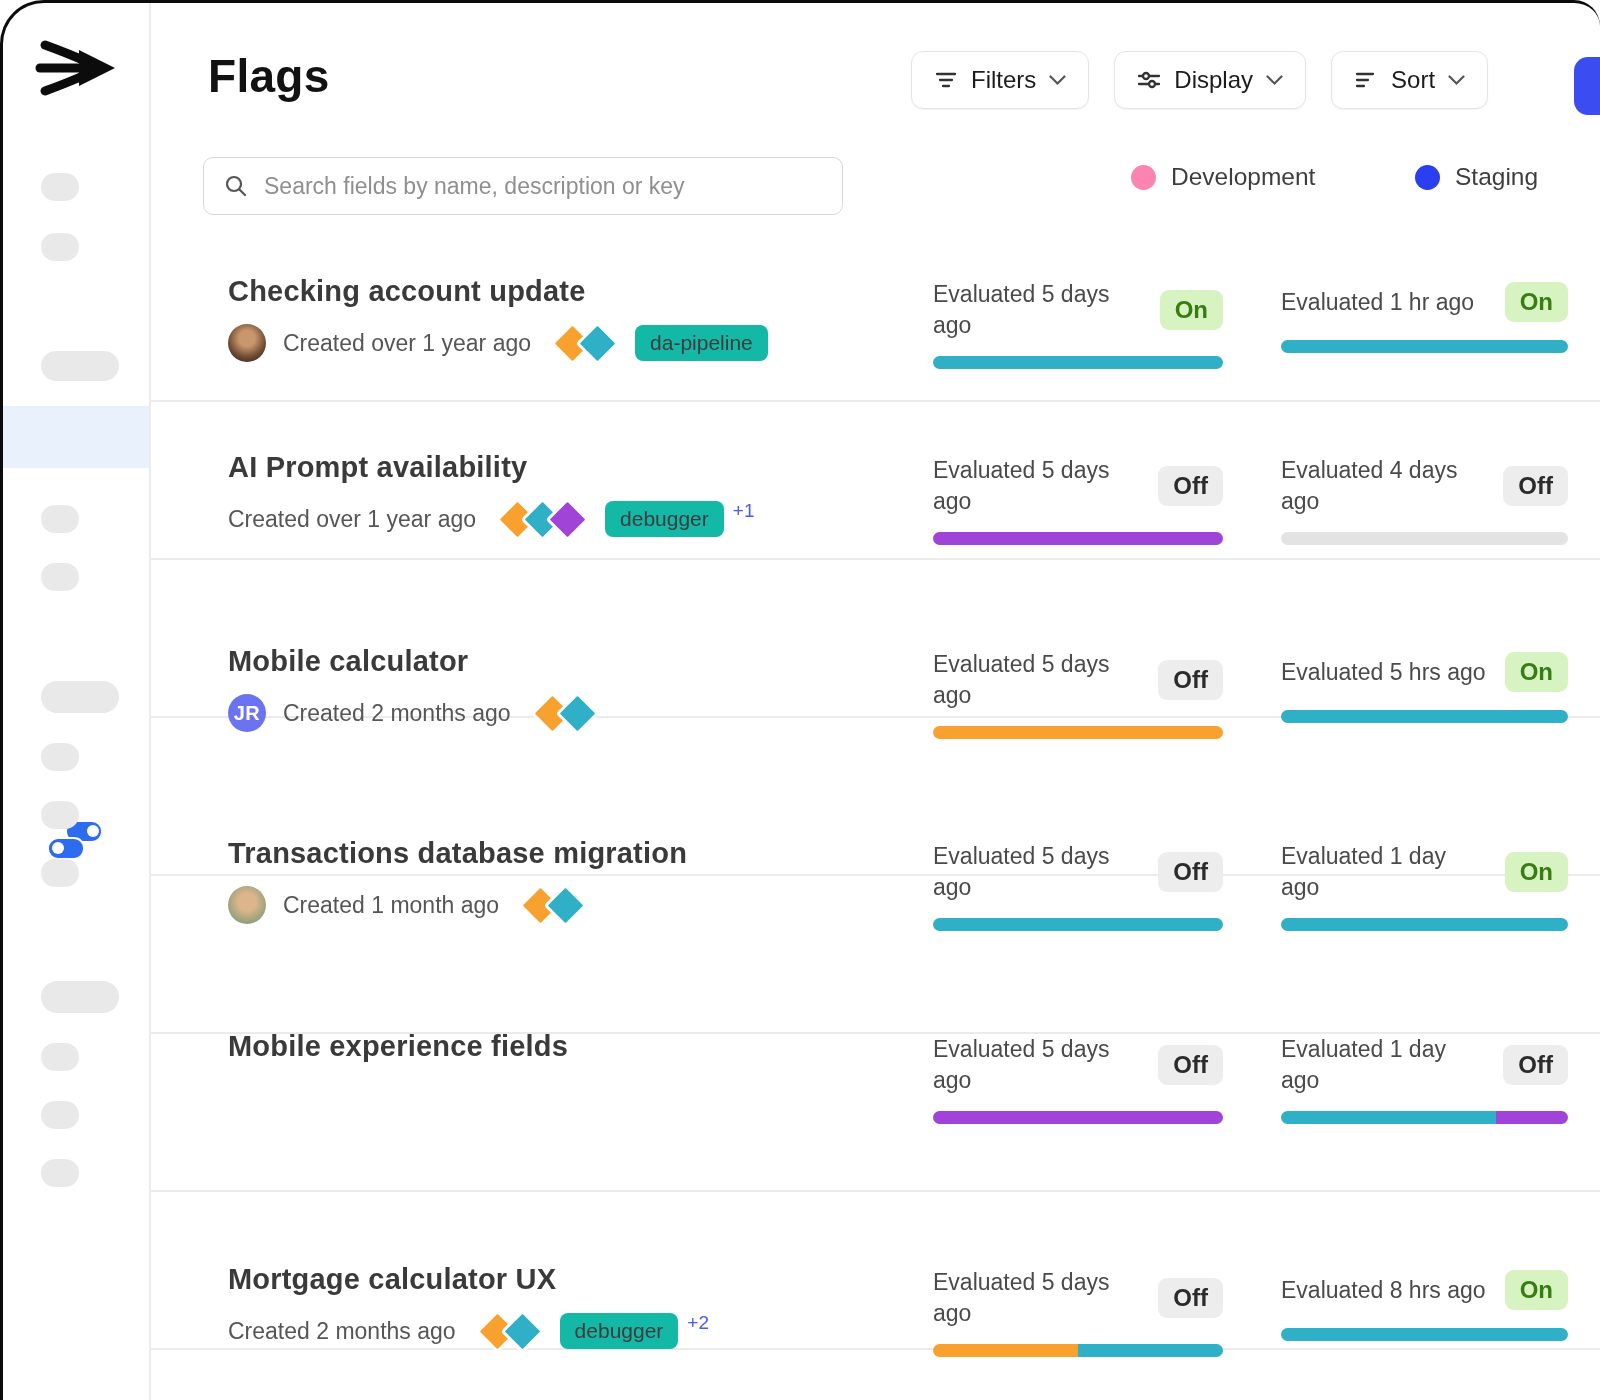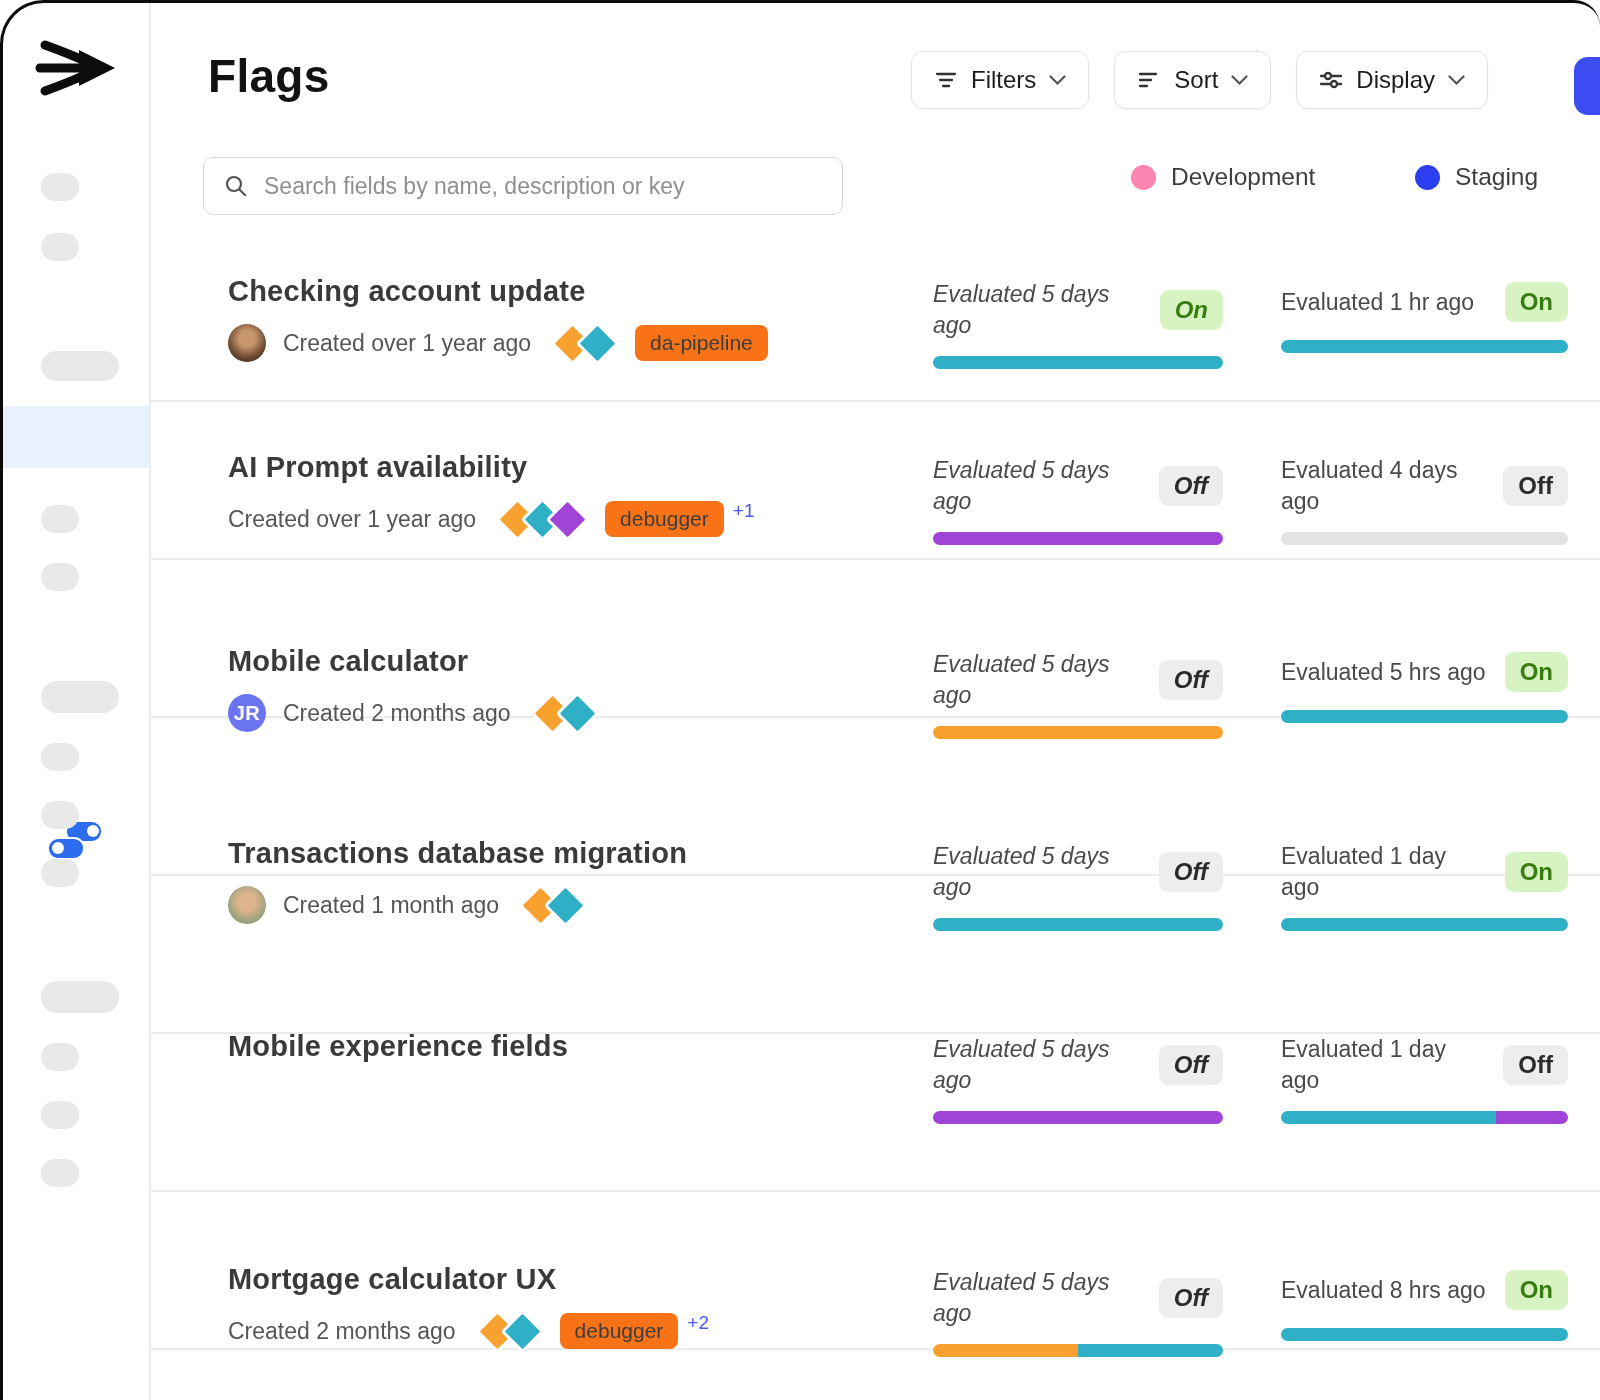--- a/index.html
+++ b/index.html
@@ -46,25 +46,25 @@
   .row-title{position:absolute;left:57px;top:0;font-size:29px;font-weight:600;color:#3a3a3a;letter-spacing:.2px;cursor:pointer;}
   .meta{position:absolute;left:57px;top:48px;height:40px;display:flex;align-items:center;}
   .avatar{width:38px;height:38px;border-radius:50%;margin-right:17px;flex:none;display:flex;align-items:center;justify-content:center;}
   .avatar.init{color:#fff;font-size:20px;font-weight:700;letter-spacing:.5px;}
   .photo-a{background:radial-gradient(circle at 50% 38%, #c9976e 26%, #6e4b33 62%, #22160e 100%);}
   .photo-b{background:radial-gradient(circle at 50% 42%, #dcb58d 30%, #93a07b 72%, #5c6d4d 100%);}
   .created{font-size:23px;color:#565656;}
   .diamonds{display:flex;align-items:center;margin-left:26px;}
   .diamond{width:25px;height:25px;border:3.5px solid #fff;border-radius:4px;transform:rotate(45deg);display:inline-block;}
   .diamond + .diamond{margin-left:-6px;}
-  .tag{background:#f97316;border-radius:8px;padding:6px 15px;font-size:21px;color:#3d3d3d;margin-left:22px;white-space:nowrap;}
+  .tag{background:#14b8a6;border-radius:8px;padding:6px 15px;font-size:21px;color:#3d3d3d;margin-left:22px;white-space:nowrap;}
   .tag-extra{font-size:19px;color:#4a5bf2;margin-left:9px;align-self:flex-start;transform:translateY(1px);font-weight:500;}
 
   .env{position:absolute;top:4px;}
-  .env1{left:762px;width:290px;font-style:italic;}
+  .env1{left:762px;width:290px;}
   .env2{left:1110px;width:287px;}
   .env-head{display:flex;justify-content:space-between;align-items:center;min-height:46px;}
   .env-text{font-size:23px;color:#4a4a4a;line-height:31px;white-space:pre-line;max-width:205px;}
   .badge{font-size:24px;font-weight:600;padding:6px 15px;border-radius:9px;line-height:1.2;flex:none;}
   .badge.on{background:#d7f3c2;color:#377d12;}
   .badge.off{background:#ededed;color:#2b2b2b;}
   .bar{margin-top:15px;height:13px;border-radius:7px;overflow:hidden;display:flex;width:100%;}
   .bar-seg{height:100%;}
 </style>
 </head>
@@ -114,38 +114,38 @@
       <svg width="24" height="20" viewBox="0 0 24 20">
           <path d="M3 4h18M6 10h12M9 16h6" stroke="#333" stroke-width="2.3" stroke-linecap="round" fill="none"></path>
         </svg>
       <span>Filters</span>
       <svg width="17" height="11" viewBox="0 0 17 11">
           <path d="M1.5 1.5 L8.5 8.5 L15.5 1.5" fill="none" stroke="#555" stroke-width="2.2" stroke-linecap="round"></path>
         </svg>
     </button>
     <button class="btn">
       <svg width="24" height="20" viewBox="0 0 24 20">
-          <path d="M3 4h16M3 10h11M3 16h7" stroke="#333" stroke-width="2.3" stroke-linecap="round" fill="none"></path>
-        </svg>
-      <span>Sort</span>
-      <svg width="17" height="11" viewBox="0 0 17 11">
-          <path d="M1.5 1.5 L8.5 8.5 L15.5 1.5" fill="none" stroke="#555" stroke-width="2.2" stroke-linecap="round"></path>
-        </svg>
-    </button>
-    <button class="btn">
-      <svg width="24" height="20" viewBox="0 0 24 20">
         <path d="M2 6h20M2 14h20" stroke="#333" stroke-width="2.3" stroke-linecap="round" fill="none"></path>
         <circle cx="9" cy="6" r="3" fill="#fff" stroke="#333" stroke-width="2.3"></circle>
         <circle cx="15" cy="14" r="3" fill="#fff" stroke="#333" stroke-width="2.3"></circle>
       </svg>
       <span>Display</span>
       <svg width="17" height="11" viewBox="0 0 17 11">
           <path d="M1.5 1.5 L8.5 8.5 L15.5 1.5" fill="none" stroke="#555" stroke-width="2.2" stroke-linecap="round"></path>
         </svg>
     </button>
+    <button class="btn">
+      <svg width="24" height="20" viewBox="0 0 24 20">
+          <path d="M3 4h16M3 10h11M3 16h7" stroke="#333" stroke-width="2.3" stroke-linecap="round" fill="none"></path>
+        </svg>
+      <span>Sort</span>
+      <svg width="17" height="11" viewBox="0 0 17 11">
+          <path d="M1.5 1.5 L8.5 8.5 L15.5 1.5" fill="none" stroke="#555" stroke-width="2.2" stroke-linecap="round"></path>
+        </svg>
+    </button>
   </div>
 
   <div class="edge-btn"></div>
 
   <div class="search">
     <svg width="24" height="24" viewBox="0 0 24 24">
       <circle cx="10" cy="10" r="7" fill="none" stroke="#555" stroke-width="2.2"></circle>
       <path d="M15.5 15.5 L21 21" stroke="#555" stroke-width="2.2" stroke-linecap="round"></path>
     </svg>
     <input type="text" placeholder="Search fields by name, description or key" style="">

